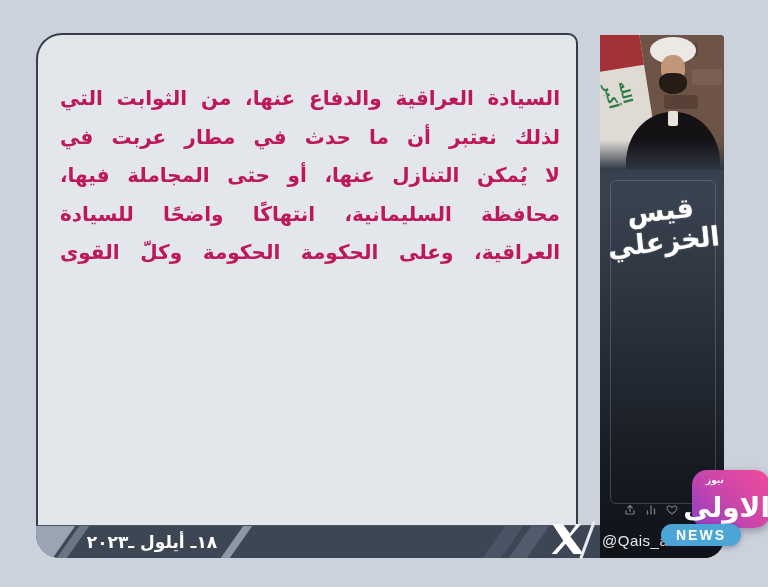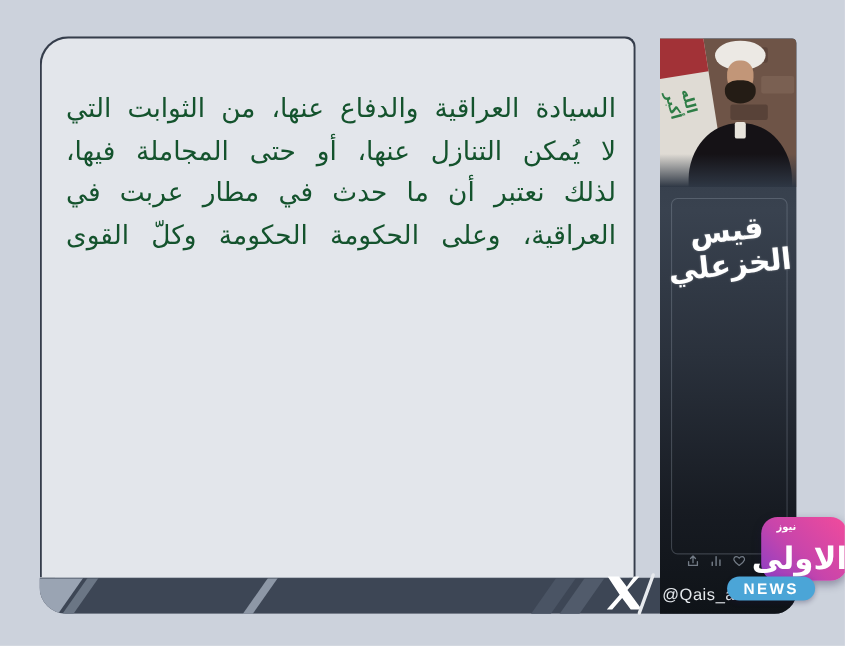--- a/index.html
+++ b/index.html
@@ -15,21 +15,21 @@
   .card{
     position:absolute;left:36px;top:33px;width:542px;height:492px;
     background:#e3e6eb;
     border:2px solid #353d4b;border-bottom:none;
     border-radius:26px 10px 0 0;
     box-sizing:border-box;z-index:1;
   }
   .text-block{
     position:absolute;left:22px;right:16px;top:44px;
     direction:rtl;
-    color:#14532d;font-weight:400;font-size:24px;line-height:38.5px;
+    color:#be185d;font-weight:700;font-size:20px;line-height:38.5px;
   }
   .line{white-space:nowrap;}
   .line.j{white-space:normal;text-align:justify;text-align-last:justify;text-justify:inter-word;}
   .line.c{text-align:center;}
 
   
   .bar{
     position:absolute;left:36px;top:525px;width:688px;height:33px;
     background:#3d4655;border-radius:0 0 20px 24px;
     overflow:hidden;z-index:2;
@@ -122,32 +122,34 @@
   }
 </style>
 </head>
 <body>
 
 <div class="stage">
 
   <div class="card">
     <div class="text-block">
       <div class="line j">السيادة العراقية والدفاع عنها، من الثوابت التي</div>
+      <div class="line j">لذلك نعتبر أن ما حدث في مطار عربت في</div>
       <div class="line j">لا يُمكن التنازل عنها، أو حتى المجاملة فيها،</div>
-      <div class="line j">لذلك نعتبر أن ما حدث في مطار عربت في</div>
+      <div class="line j">محافظة السليمانية، انتهاكًا واضحًا للسيادة</div>
       <div class="line j">العراقية، وعلى الحكومة الحكومة وكلّ القوى</div>
     </div>
   </div>
 
   <div class="bar">
     <div class="stripe st1"></div>
     <div class="stripe st2"></div>
     <div class="stripe st3"></div>
     <div class="stripe st4"></div>
     <div class="stripe st5"></div>
+    <div class="date">١٨ـ أيلول ـ٢٠٢٣</div>
   </div>
 
   <div class="x-logo">
     <svg width="36" height="36" viewBox="0 0 24 24">
       <path fill="#ffffff" d="M17.6 2h3.3l-7.3 8.3L22.3 22h-6.7l-5.2-6.9L4.4 22H1.1l7.8-8.9L1.6 2h6.9l4.7 6.3L17.6 2z"></path>
     </svg>
   </div>
   <div class="slash"></div>
   <div class="handle">@Qais_al</div>
 

